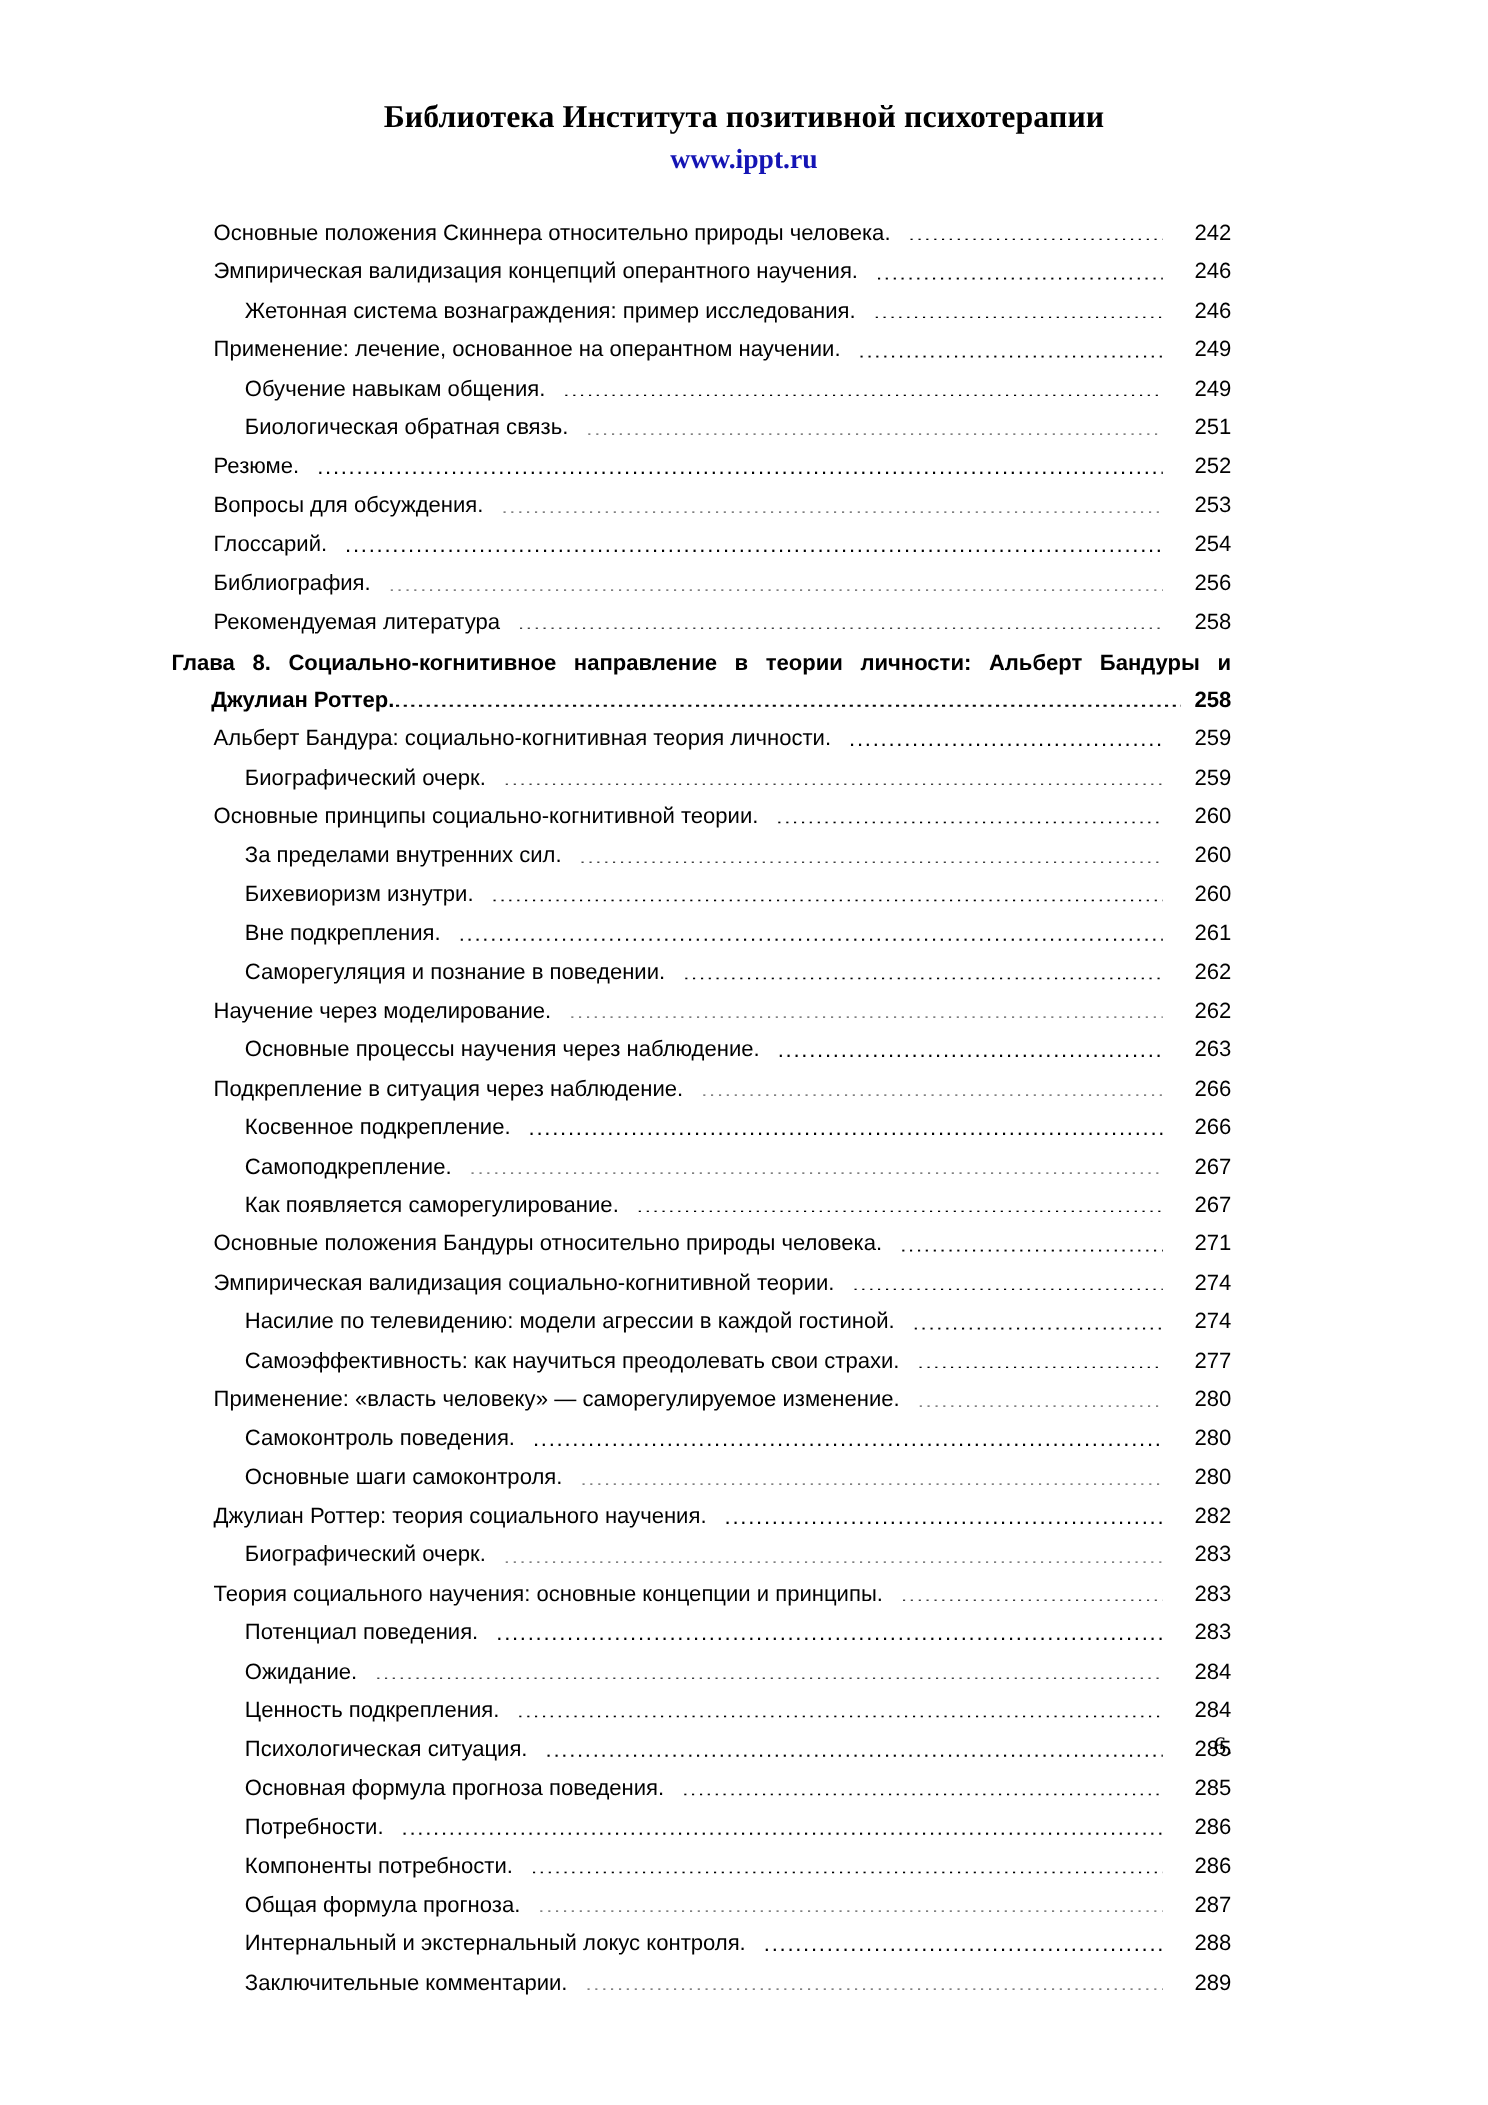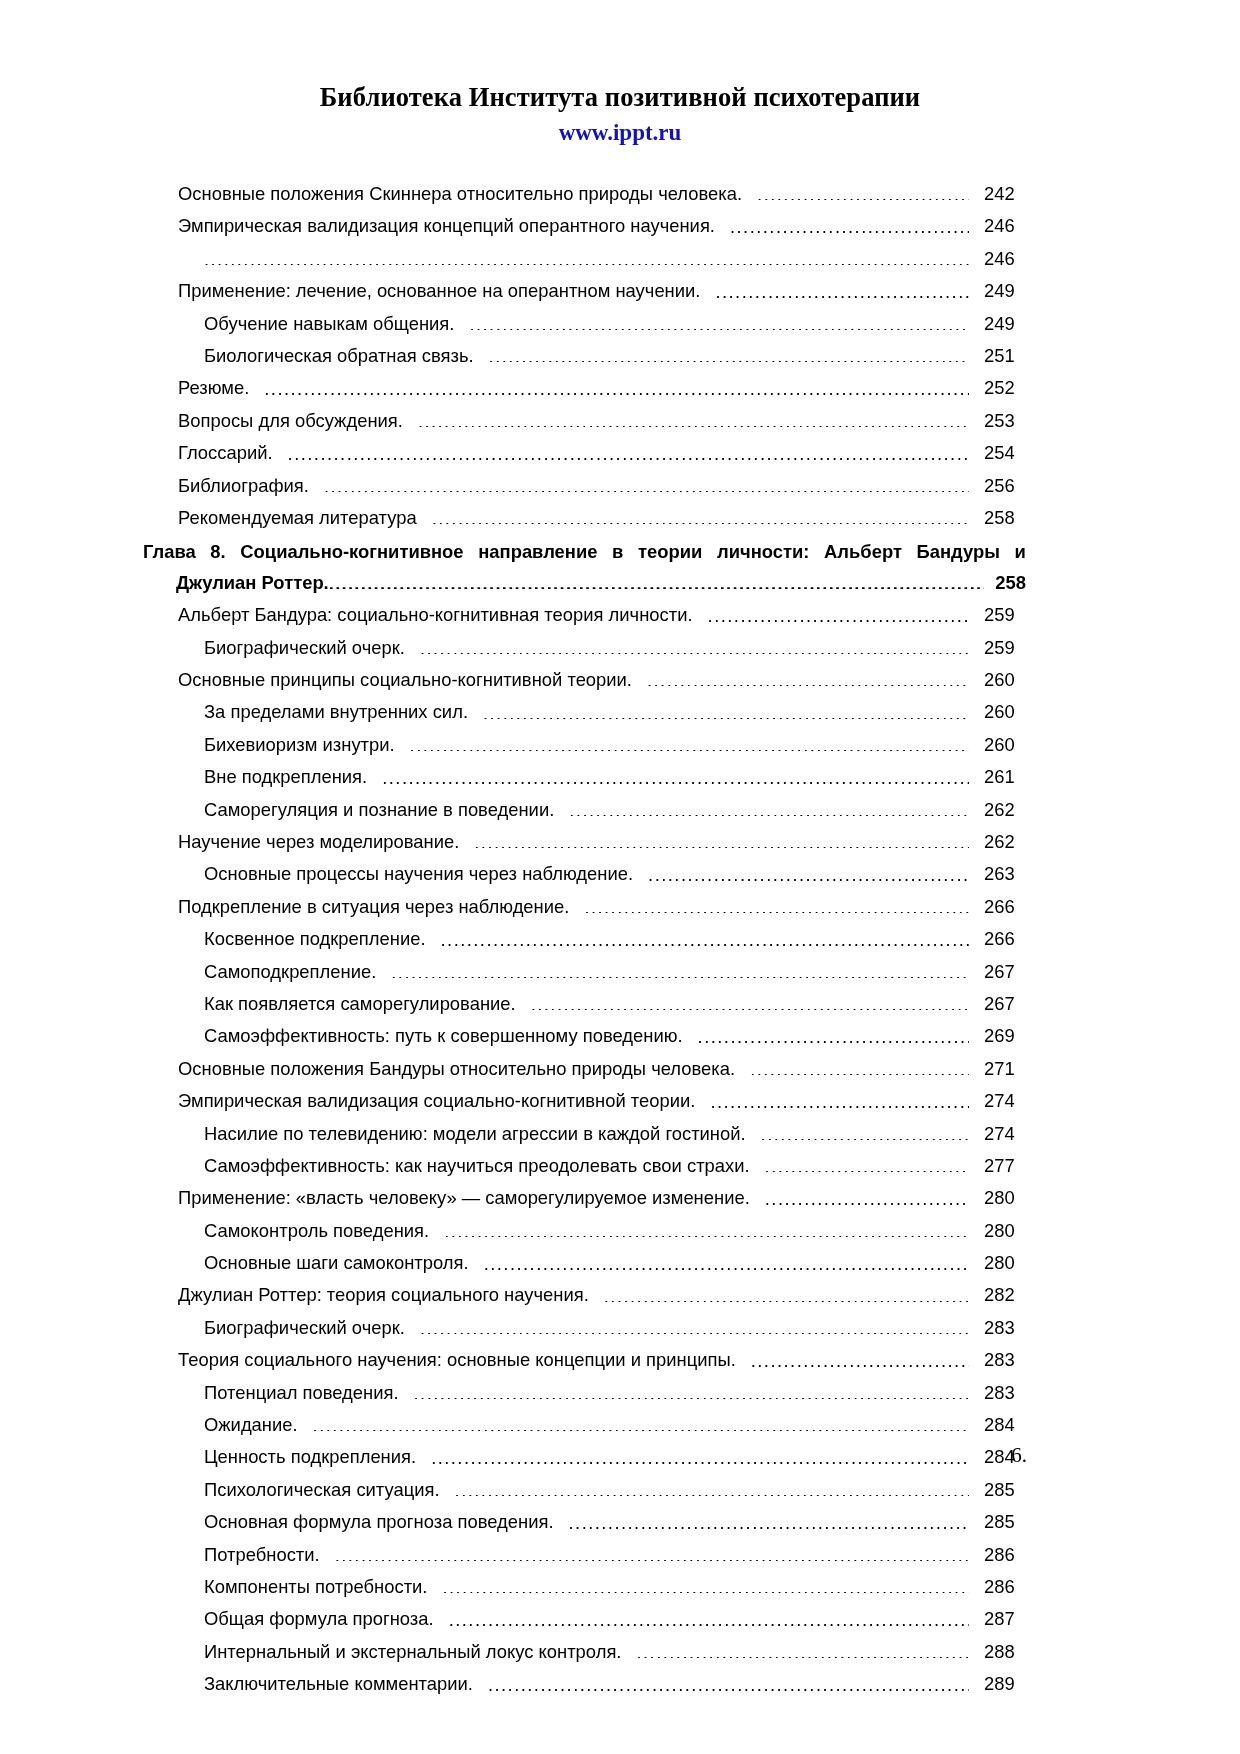--- a/index.html
+++ b/index.html
@@ -87,20 +87,21 @@
     bottom: -0.22em;
     font-size: 18.4px;
     letter-spacing: 1.45px;
     color: #000;
     white-space: nowrap;
   }
 
   .toc-row .pageno {
     flex: 0 0 auto;
     padding-bottom: 1px;
+    text-align: right;
     min-width: 42px;
   }
 
   
   .lvl1 { padding-left: 50px; }
   .lvl2 { padding-left: 76px; }
 
   
   .chapter {
     font-size: 18.4px;
@@ -179,20 +180,21 @@
           <span class="label">Основные положения Скиннера относительно природы человека.</span>
           <span class="leader"></span>
           <span class="pageno">242</span>
         </div>
         <div class="toc-row lvl1">
           <span class="label">Эмпирическая валидизация концепций оперантного научения.</span>
           <span class="leader"></span>
           <span class="pageno">246</span>
         </div>
         <div class="toc-row lvl2">
+          <span class="label">Жетонная система вознаграждения: пример исследования.</span>
           <span class="leader"></span>
           <span class="pageno">246</span>
         </div>
         <div class="toc-row lvl1">
           <span class="label">Применение: лечение, основанное на оперантном научении.</span>
           <span class="leader"></span>
           <span class="pageno">249</span>
         </div>
         <div class="toc-row lvl2">
           <span class="label">Обучение навыкам общения.</span>
@@ -310,25 +312,20 @@
         <div class="toc-row lvl2">
           <span class="label">Самоподкрепление.</span>
           <span class="leader"></span>
           <span class="pageno">267</span>
         </div>
         <div class="toc-row lvl2">
           <span class="label">Как появляется саморегулирование.</span>
           <span class="leader"></span>
           <span class="pageno">267</span>
         </div>
-        <div class="toc-row lvl2">
-          <span class="label">Самоэффективность: путь к совершенному поведению.</span>
-          <span class="leader"></span>
-          <span class="pageno">269</span>
-        </div>
         <div class="toc-row lvl1">
           <span class="label">Основные положения Бандуры относительно природы человека.</span>
           <span class="leader"></span>
           <span class="pageno">271</span>
         </div>
         <div class="toc-row lvl1">
           <span class="label">Эмпирическая валидизация социально-когнитивной теории.</span>
           <span class="leader"></span>
           <span class="pageno">274</span>
         </div>

